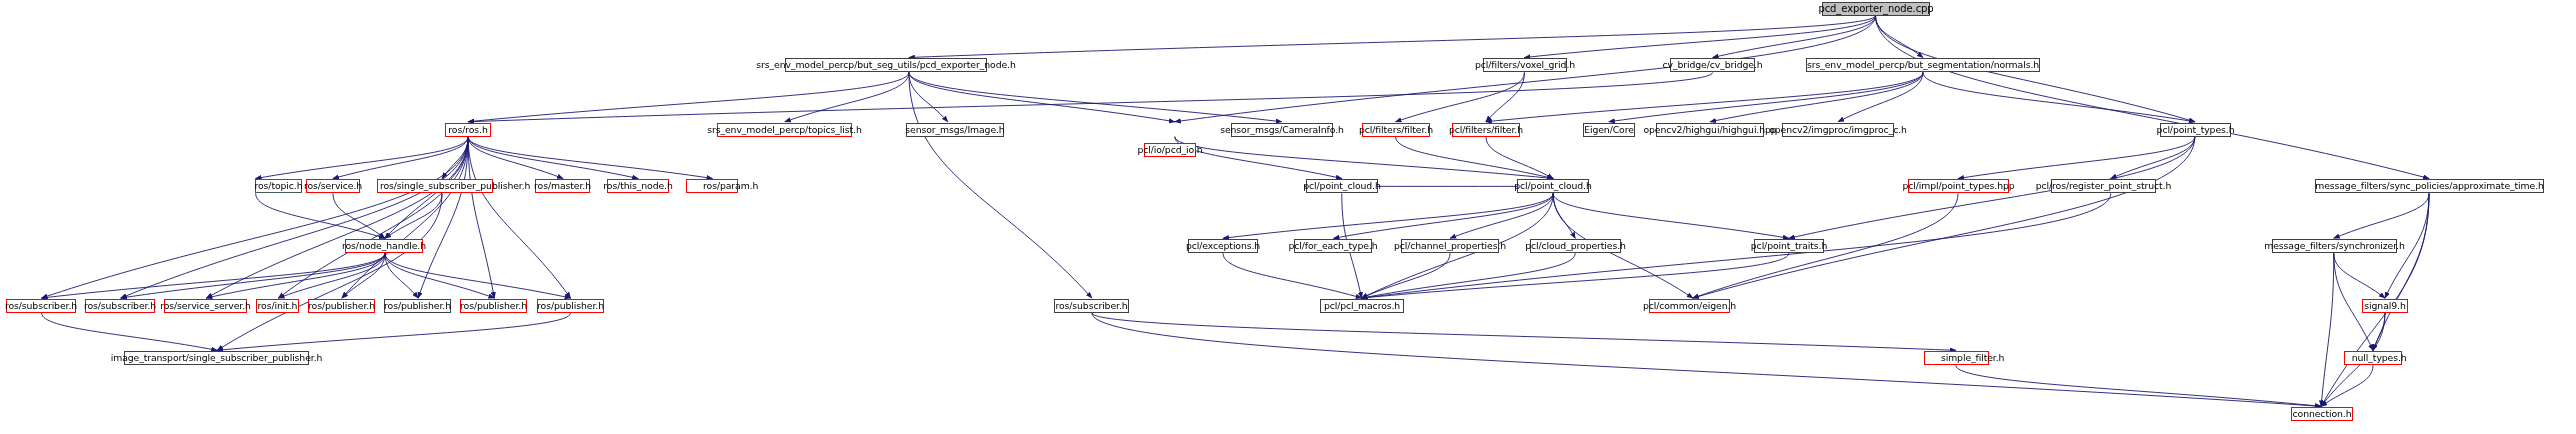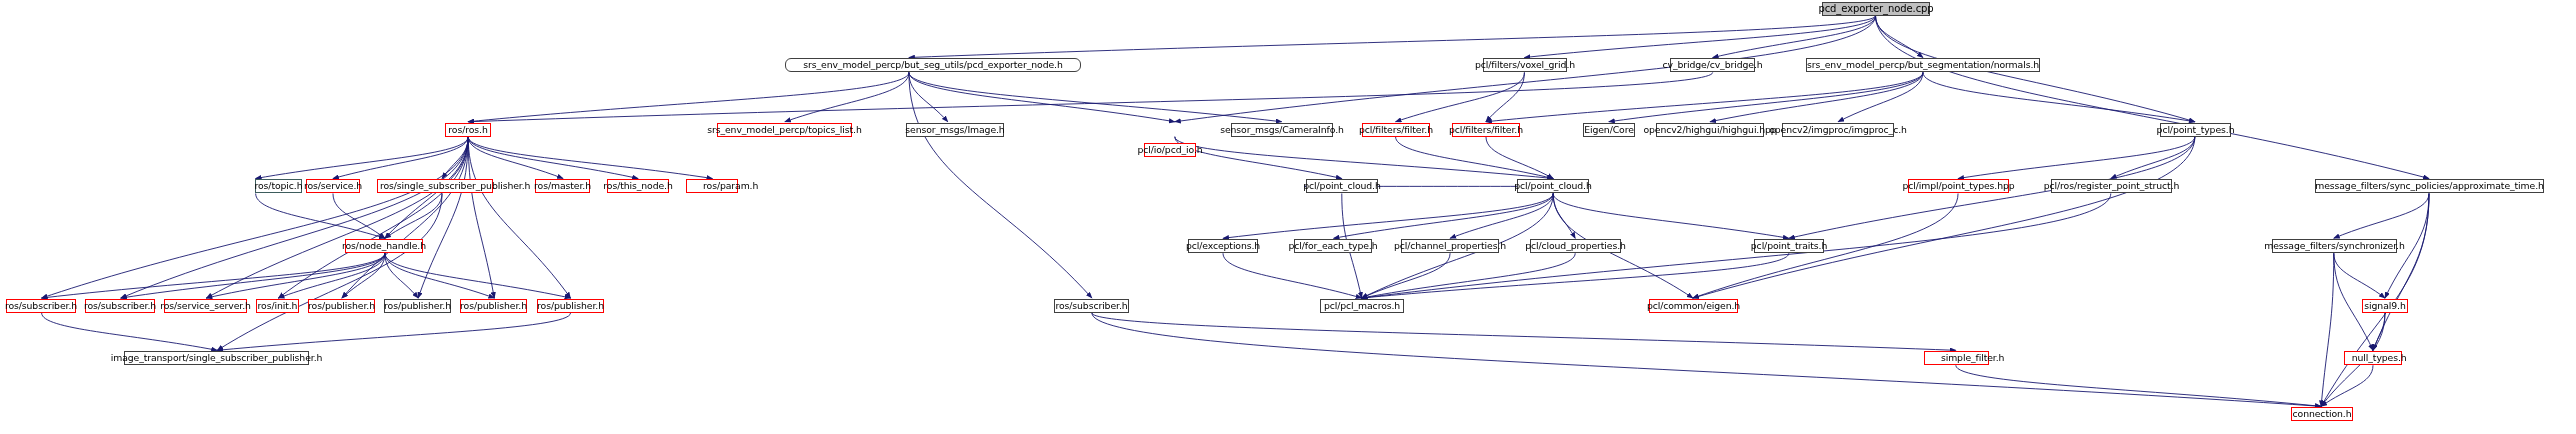--- a/index.html
+++ b/index.html
@@ -129,21 +129,21 @@
         <path d="M3192,419 C3192,441.5 3184,446.5 3176,469" marker-end="url(#arrow)" stroke="#191970" fill="none" stroke-width="1.2"></path>
         <path d="M3192,419 C3192,475.25 3149.25,487.75 3106.5,544" marker-end="url(#arrow)" stroke="#191970" fill="none" stroke-width="1.2"></path>
         <path d="M3176,489 C3176,513.75 3141.25,519.25 3106.5,544" marker-end="url(#arrow)" stroke="#191970" fill="none" stroke-width="1.2"></path>
         <path d="M2617.5,489 C2617.5,513.75 2862,519.25 3106.5,544" marker-end="url(#arrow)" stroke="#191970" fill="none" stroke-width="1.2"></path>
       </g>
   </svg>
   <div id="node-layer">
       <div class="node root" style="left: 1822px; top: 1.5px; width: 108px;">
         <span>pcd_exporter_node.cpp</span>
       </div>
-      <div class="node" style="left: 785px; top: 58px; width: 296px; border-radius: 6px;">
+      <div class="node" style="left: 785px; top: 58px; width: 202px;">
         <span>srs_env_model_percp/but_seg_utils/pcd_exporter_node.h</span>
       </div>
       <div class="node" style="left: 1483px; top: 58px; width: 84px;">
         <span>pcl/filters/voxel_grid.h</span>
       </div>
       <div class="node" style="left: 1670px; top: 58px; width: 85px;">
         <span>cv_bridge/cv_bridge.h</span>
       </div>
       <div class="node" style="left: 1806px; top: 58px; width: 234px;">
         <span>srs_env_model_percp/but_segmentation/normals.h</span>
@@ -204,21 +204,21 @@
       </div>
       <div class="node" style="left: 1306px; top: 179px; width: 72px;">
         <span>pcl/point_cloud.h</span>
       </div>
       <div class="node" style="left: 1517px; top: 179px; width: 72px;">
         <span>pcl/point_cloud.h</span>
       </div>
       <div class="node red" style="left: 1908px; top: 179px; width: 101px;">
         <span>pcl/impl/point_types.hpp</span>
       </div>
-      <div class="node" style="left: 2051px; top: 179px; width: 121px; text-align: center;">
+      <div class="node" style="left: 2051px; top: 179px; width: 105px; text-align: center;">
         <span>pcl/ros/register_point_struct.h</span>
       </div>
       <div class="node red" style="left: 345px; top: 239px; width: 78px;">
         <span>ros/node_handle.h</span>
       </div>
       <div class="node" style="left: 1188px; top: 239px; width: 70px;">
         <span>pcl/exceptions.h</span>
       </div>
       <div class="node" style="left: 1294px; top: 239px; width: 78px;">
         <span>pcl/for_each_type.h</span>
@@ -258,21 +258,21 @@
       </div>
       <div class="node red" style="left: 537px; top: 299px; width: 67px;">
         <span>ros/publisher.h</span>
       </div>
       <div class="node" style="left: 1054px; top: 299px; width: 75px;">
         <span>ros/subscriber.h</span>
       </div>
       <div class="node" style="left: 1320px; top: 299px; width: 84px;">
         <span>pcl/pcl_macros.h</span>
       </div>
-      <div class="node red" style="left: 1649px; top: 299px; width: 89px;">
+      <div class="node red" style="left: 1649px; top: 299px; width: 81px;">
         <span>pcl/common/eigen.h</span>
       </div>
       <div class="node red" style="left: 2362px; top: 299px; width: 46px;">
         <span>signal9.h</span>
       </div>
       <div class="node" style="left: 124px; top: 351px; width: 185px;">
         <span>image_transport/single_subscriber_publisher.h</span>
       </div>
       <div class="node red" style="left: 1924px; top: 351px; width: 65px; padding-left: 36px;">
         <span>simple_filter.h</span>

